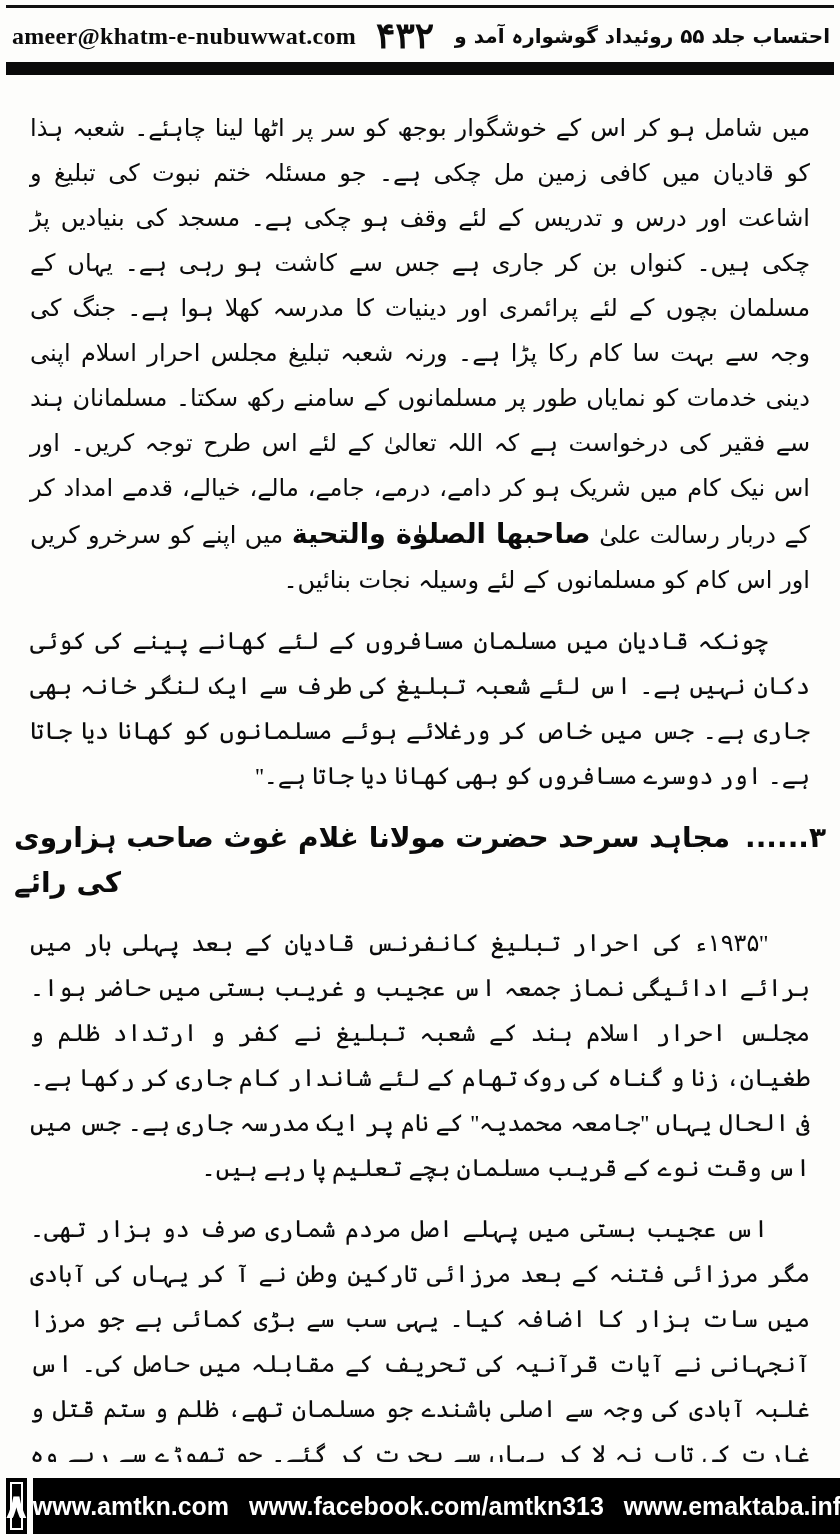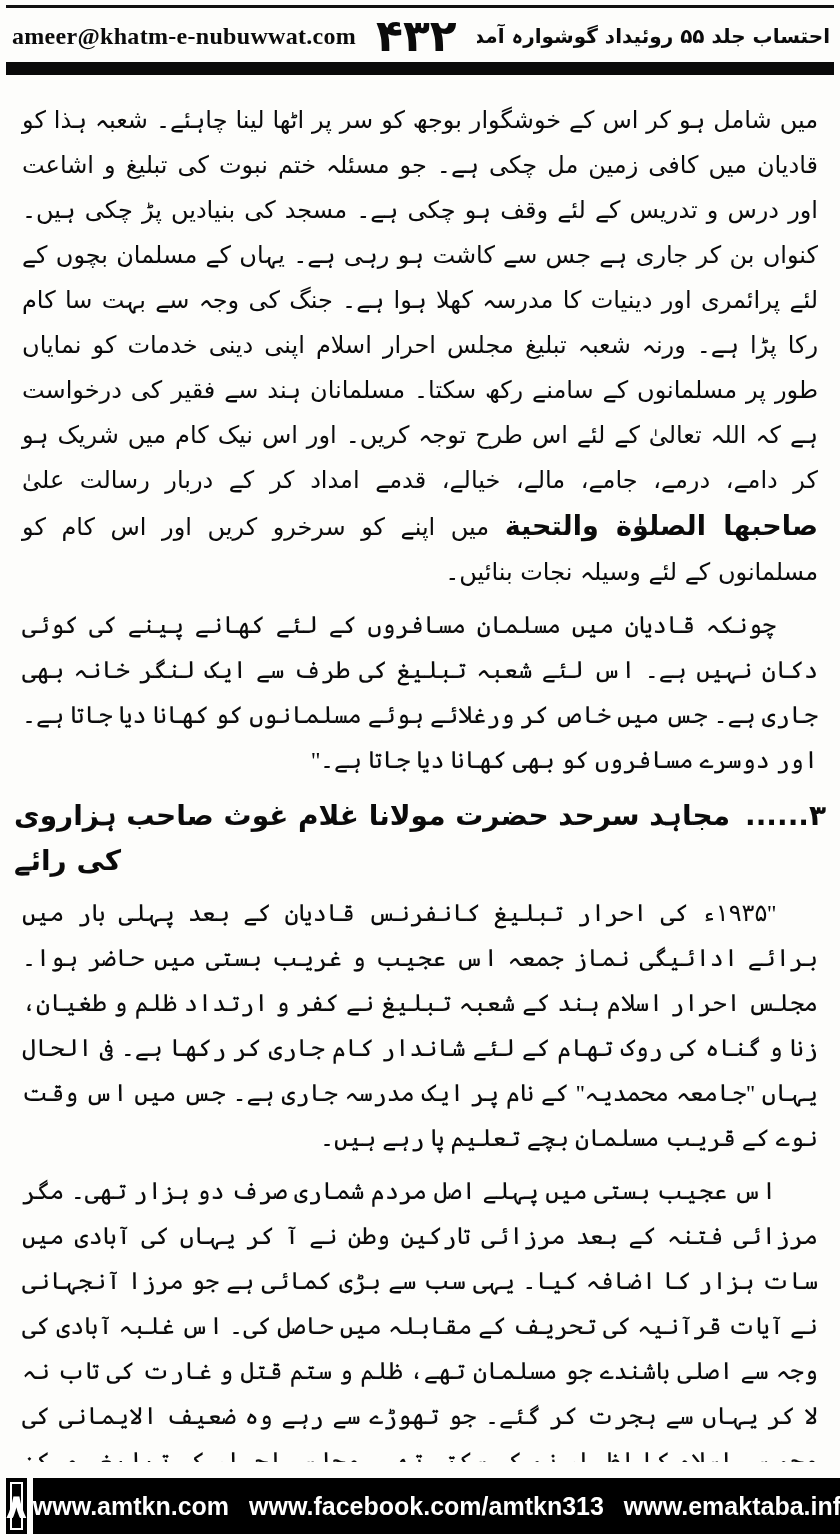--- a/index.html
+++ b/index.html
@@ -5,30 +5,30 @@
   * { box-sizing: border-box; }
   html, body { margin: 0; padding: 0; }
   body { width: 840px; height: 1540px; font-family: "DejaVu Sans", sans-serif; }
   .page {
     position: relative; width: 840px; height: 1540px;
     background: #fdfdfb; color: #0b0b0b; overflow: hidden;
   }
   .top-rule { position: absolute; top: 5px; left: 6px; right: 6px; height: 3px; background: #111; }
   .header { position: absolute; top: 12px; left: 12px; right: 10px; height: 48px; display: flex; align-items: center; gap: 14px; }
   .header-email { font-family: "Liberation Serif", serif; font-weight: 700; font-size: 24px; letter-spacing: 0.3px; white-space: nowrap; }
-  .header-page-num { direction: rtl; font-size: 44px; font-weight: 700; line-height: 1; padding: 0 6px; }
+  .header-page-num { direction: rtl; font-size: 36px; font-weight: 700; line-height: 1; padding: 0 6px; font-family: Liberation Serif, serif; }
   .header-title { flex: 1; direction: rtl; text-align: right; font-weight: 700; font-size: 20px; white-space: nowrap; overflow: hidden; }
   .header-bar { position: absolute; top: 62px; left: 6px; right: 6px; height: 13px; background: #0a0a0a; }
 
   .body-text {
     position: absolute; top: 90px; left: 14px; right: 14px; bottom: 78px;
     direction: rtl; text-align: justify; font-size: 24px; line-height: 45px;
     overflow: hidden;
   }
-  .para { margin: 8px; }
+  .para { margin: 16px; }
   .para-indent { text-indent: 42px; font-family: Liberation Serif, serif; }
   .arabic-phrase { font-weight: 700; font-size: 27px; }
   .signature-line { margin: 0; font-weight: 600; }
   .section-heading { display: flex; direction: rtl; align-items: baseline; font-weight: 700; font-size: 28px; margin: 10px 0 8px; }
   .heading-number { white-space: nowrap; }
   .heading-text { flex: 1; text-align: left; }
 
   .footer { position: absolute; left: 6px; right: 6px; bottom: 6px; height: 56px; display: flex; gap: 6px; }
   .footer-pagebox {
     width: 84px; background: #000; color: #fff; position: relative;

